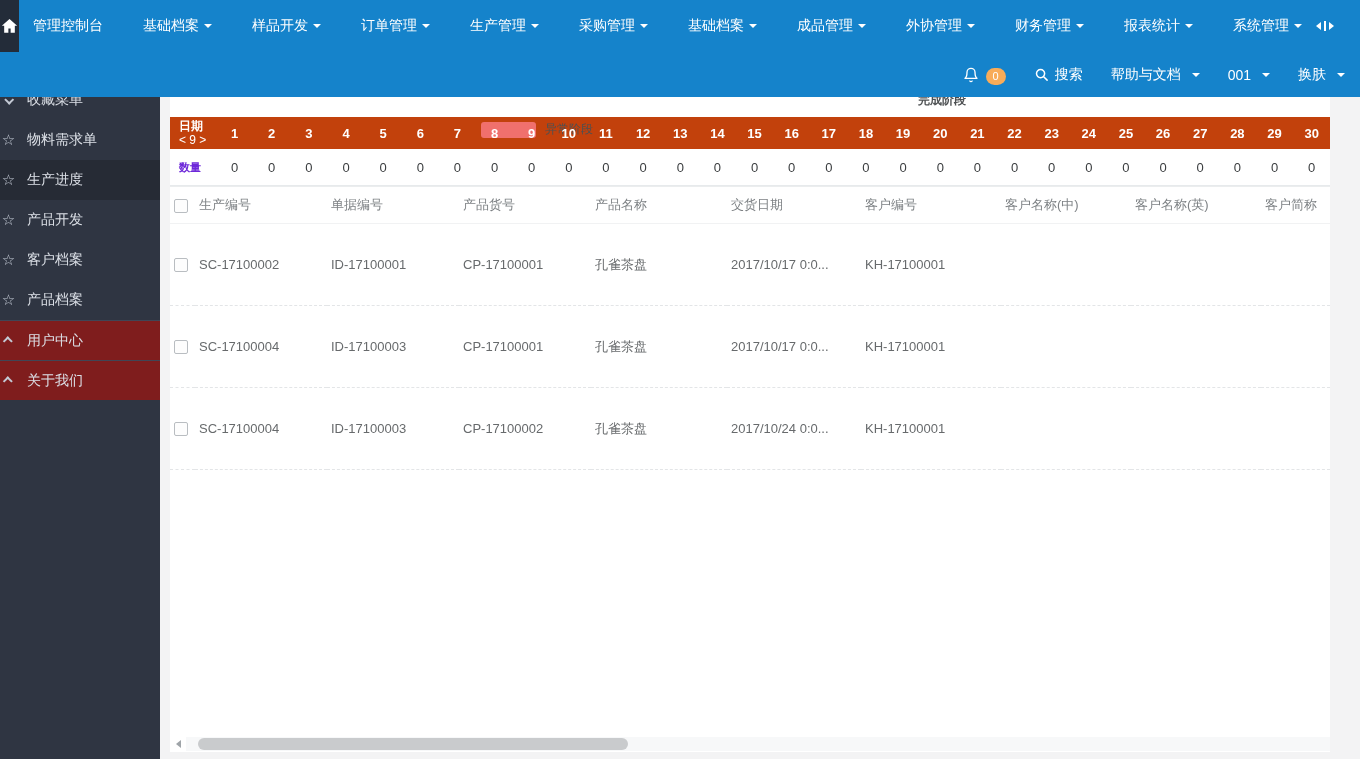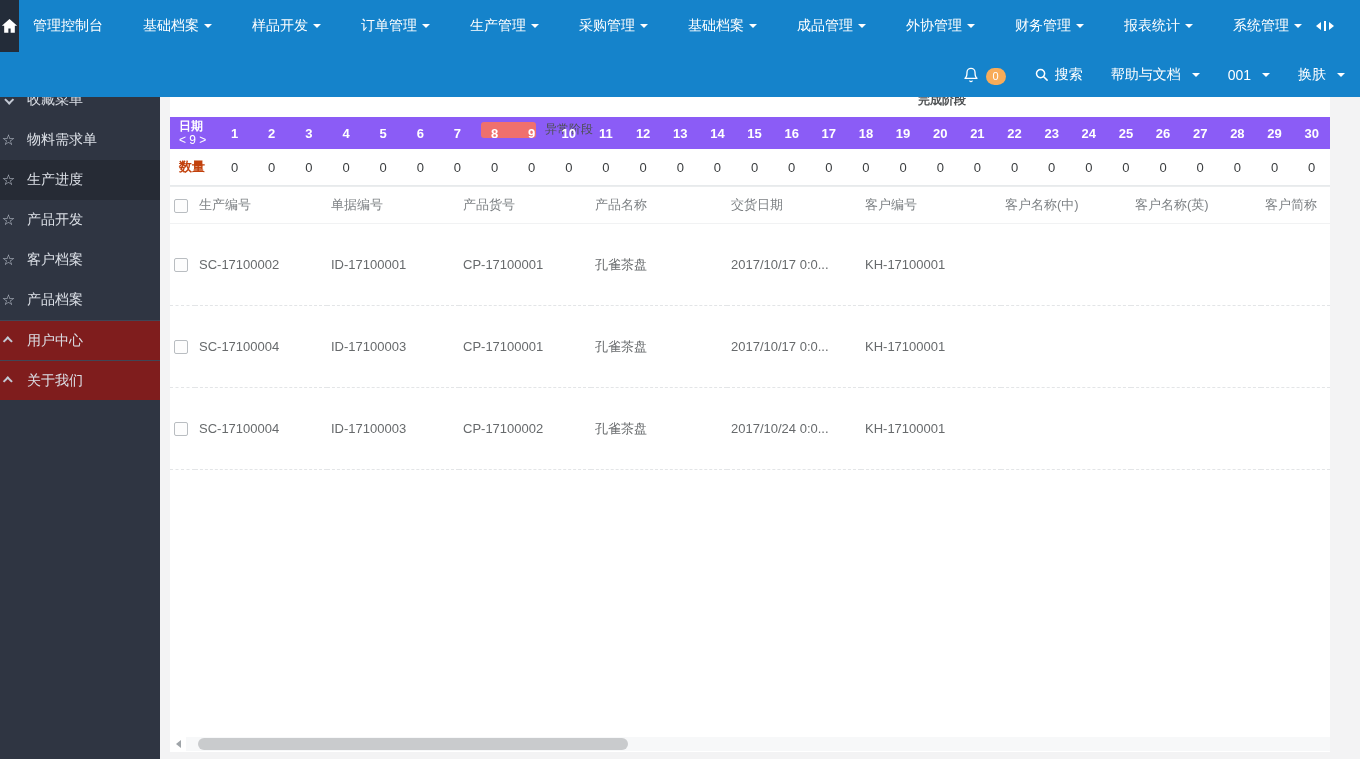--- a/index.html
+++ b/index.html
@@ -35,29 +35,29 @@
   .chev.up{transform:rotate(-135deg) translateY(-1px);}
   
   .content{position:absolute;left:160px;top:97px;right:0;bottom:0;background:#f3f3f4;}
   .panel{position:absolute;left:10px;right:30px;top:0;bottom:7px;background:#fff;overflow:hidden;}
   .legend{position:absolute;display:flex;align-items:center;gap:9px;font-size:12px;color:#4d5052;z-index:2;}
   .legend-done{top:-5px;left:748px;font-weight:bold;}
   .legend-error{top:24px;left:311px;}
   .swatch-error{width:55px;height:16px;background:#f0706d;border-radius:3px;}
   
   .date-strip{margin-top:20px;}
-  .ds-header{display:flex;height:32px;background:#8b5cf6;color:#fff;}
+  .ds-header{display:flex;height:32px;background:#c2410c;color:#fff;}
   .ds-left{width:46px;padding-left:9px;display:flex;flex-direction:column;justify-content:center;font-size:12px;line-height:14px;}
   .ds-left .dl1{font-weight:bold;font-size:12px;}
   .ds-left .dl2{font-size:12px;cursor:pointer;}
   .days{flex:1;display:flex;}
   .day-cell{flex:1;display:flex;align-items:center;justify-content:center;font-size:13px;font-weight:bold;}
   .day-num{position:relative;z-index:3;}
   .ds-qty{display:flex;height:37px;background:#fff;border-bottom:1px solid #e7eaec;}
-  .qty-left{width:46px;padding-left:9px;display:flex;align-items:center;font-size:13px;font-weight:bold;color:#c2410c;}
+  .qty-left{width:46px;padding-left:9px;display:flex;align-items:center;font-size:11px;font-weight:bold;color:#6d28d9;}
   .qtys{flex:1;display:flex;}
   .qty-cell{flex:1;display:flex;align-items:center;justify-content:center;font-size:13px;color:#3a3d3f;}
   
   .data-table{width:100%;border-collapse:collapse;table-layout:fixed;font-size:13px;color:#676a6c;}
   .data-table th{font-weight:normal;color:#7d8184;text-align:left;padding:9px 4px;border-top:1px solid #ebedee;border-bottom:1px solid #f1f2f3;font-size:13px;overflow:hidden;white-space:nowrap;}
   .data-table td{padding:0 4px;height:82px;border-bottom:1px dashed #e3e5e7;overflow:hidden;white-space:nowrap;}
   .cb-cell{padding-left:4px !important;}
   input[type="checkbox"]{appearance:none;-webkit-appearance:none;width:14px;height:14px;border:1px solid #b9bdc1;border-radius:2px;background:#fdfdfd;margin:0;vertical-align:middle;cursor:pointer;}
   
   .hscroll{position:absolute;left:0;right:0;bottom:1px;height:14px;display:flex;align-items:center;}

